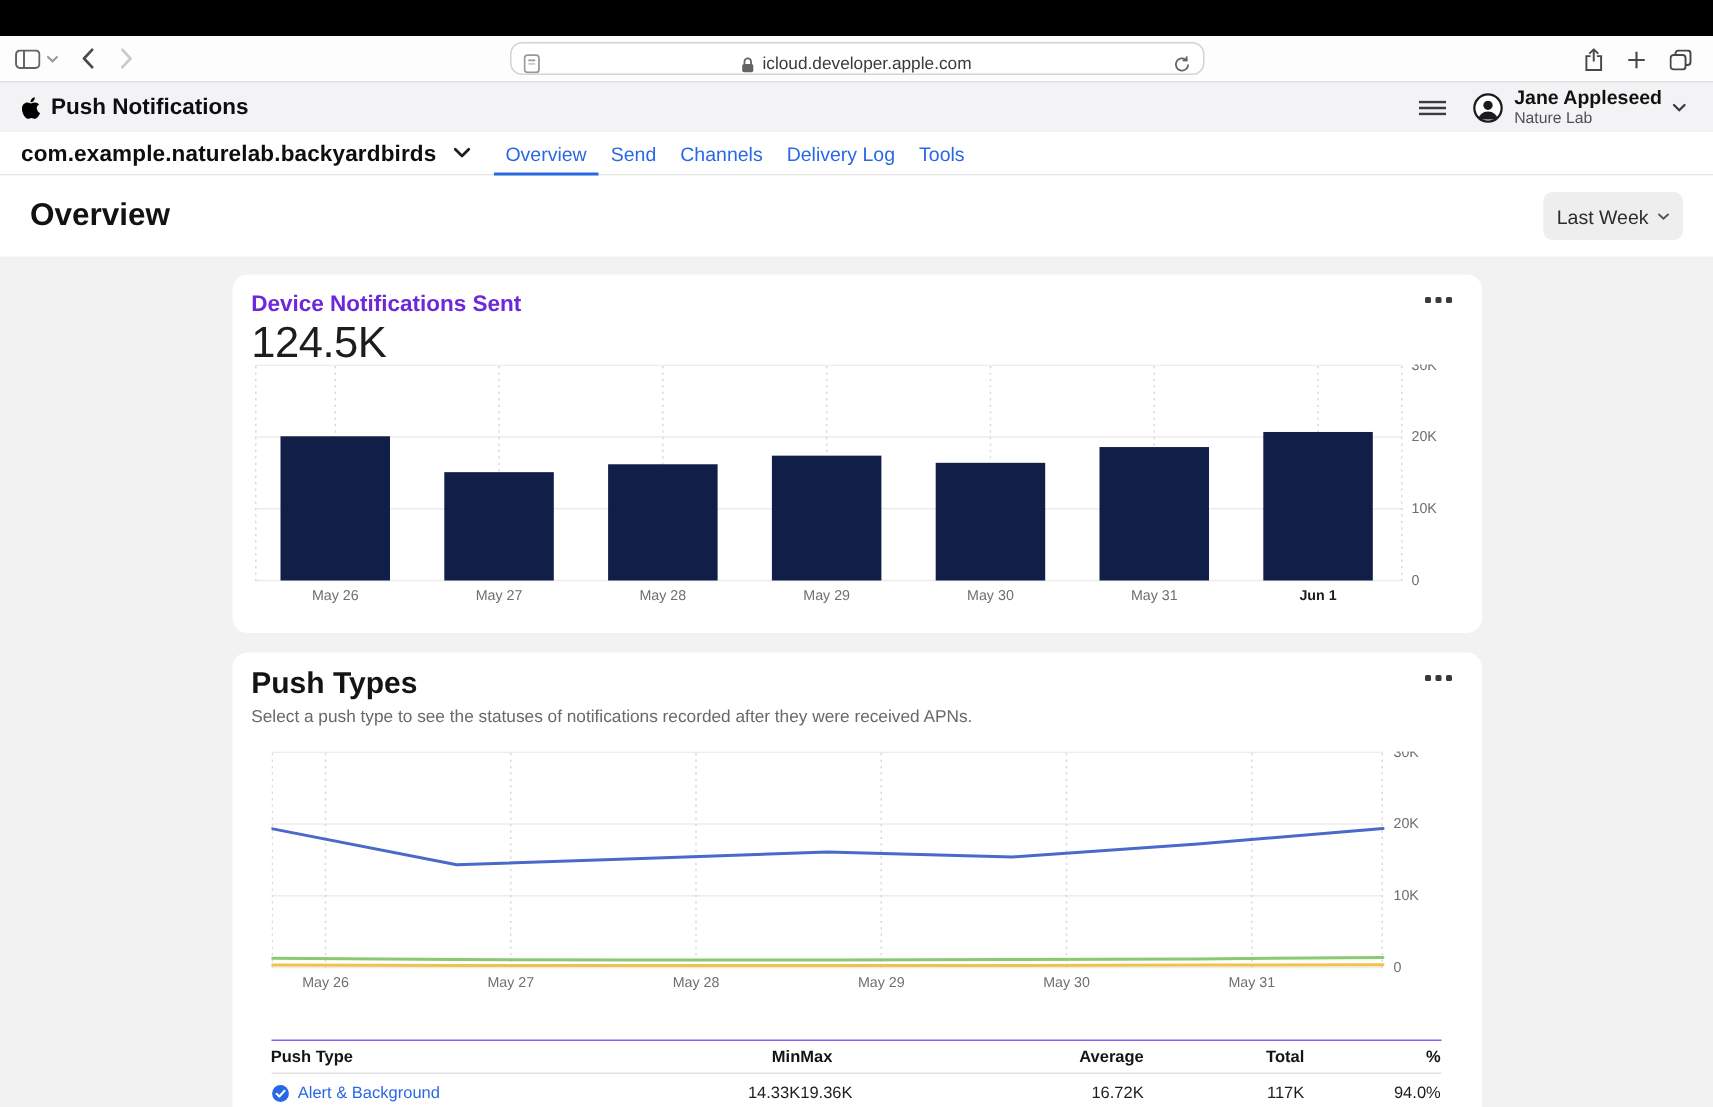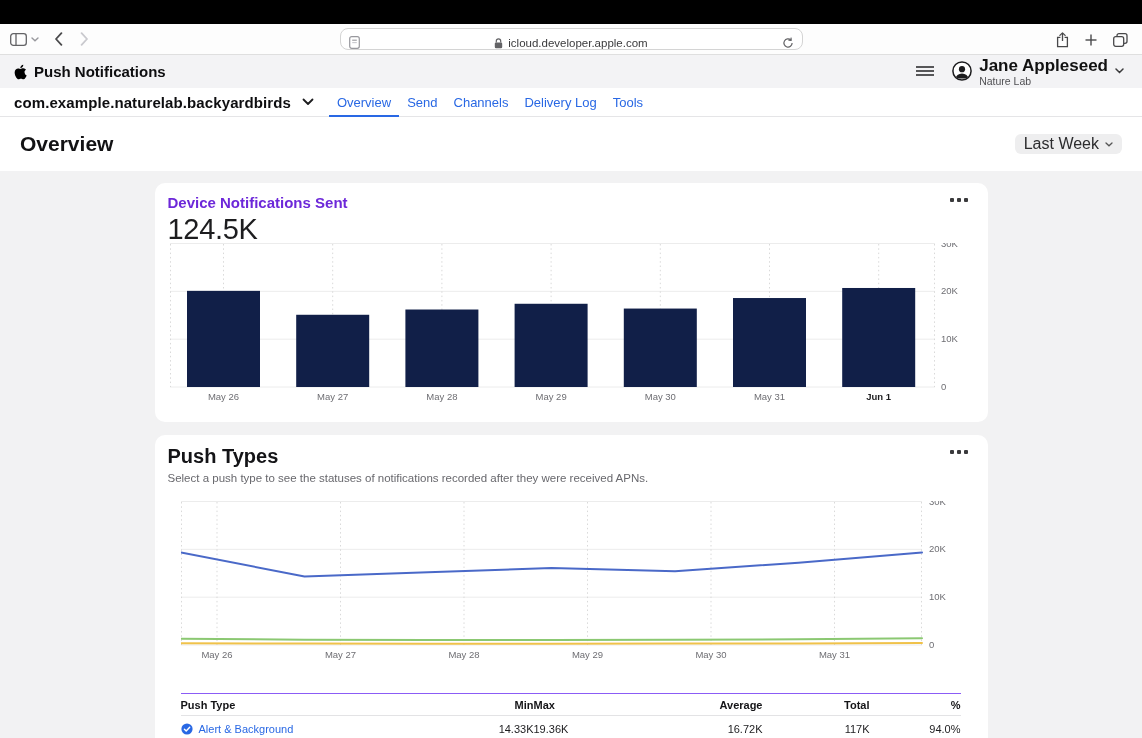--- a/index.html
+++ b/index.html
@@ -18,36 +18,36 @@
                 font-size:11.5px; color:#3a3a3c; }
   .browser-right { position:absolute; right:14px; top:0; height:31px; display:flex; align-items:center; gap:16px; }
 
   
   .app-header { height:33px; background:#f3f3f5; display:flex; align-items:center;
                 justify-content:space-between; padding:0 18px 0 14px; }
   .brand { display:flex; align-items:center; gap:7px; font-size:15px; font-weight:600; color:#0e0e10; }
   .header-right { display:flex; align-items:center; gap:18px; }
   .user-chip { display:flex; align-items:center; gap:7px; cursor:pointer; }
   .user-text { line-height:1.15; }
-  .user-name { font-size:17px; font-weight:600; color:#111; }
+  .user-name { font-size:13px; font-weight:600; color:#111; }
   .user-org { font-size:10.5px; color:#515154; }
 
   
   .nav-row { height:29px; background:#fff; border-bottom:1px solid #e5e5e7; display:flex; align-items:center; padding-left:14px; }
   .app-id-wrap { display:flex; align-items:center; gap:11px; cursor:pointer; }
   .app-id { font-size:15px; font-weight:700; color:#0e0e10; letter-spacing:0.1px; }
   .tabs { display:flex; margin-left:15px; height:29px; }
   .tab { font-size:13px; color:var(--blue); padding:0 8px; display:flex; align-items:center; height:29px; cursor:pointer; }
   .tab.active { box-shadow: inset 0 -2px 0 var(--blue); }
 
   
   .title-row { height:54px; background:#fff; display:flex; align-items:center; justify-content:space-between; padding:0 20px; }
   .page-title { font-size:21px; font-weight:700; color:#121214; }
-  .range-btn { background:#eeeeef; border:none; border-radius:6px; height:20px; padding:0 9px;
-               font-size:16px; color:#2c2c2e; display:flex; align-items:center; gap:6px; cursor:pointer;
+  .range-btn { background:#eeeeef; border:none; border-radius:6px; height:32px; padding:0 9px;
+               font-size:13px; color:#2c2c2e; display:flex; align-items:center; gap:6px; cursor:pointer;
                font-family:"Liberation Sans", sans-serif; }
 
   
   .content { padding-top:12px; }
   .card { width:833px; margin:0 auto; background:#fff; border-radius:10px; position:relative; }
   .card-1 { height:239px; margin-bottom:13px; }
   .card-2 { height:330px; }
   .card-title { font-size:15px; font-weight:700; color:#6d28d9; padding:11px 0 0 13px; }
   .big-number { font-size:29px; font-weight:500; color:#1d1d1f; padding-left:13px; margin-top:2px; letter-spacing:-0.3px; }
   .card-title-lg { font-size:20px; font-weight:700; color:#141417; padding:10px 0 0 13px; }

